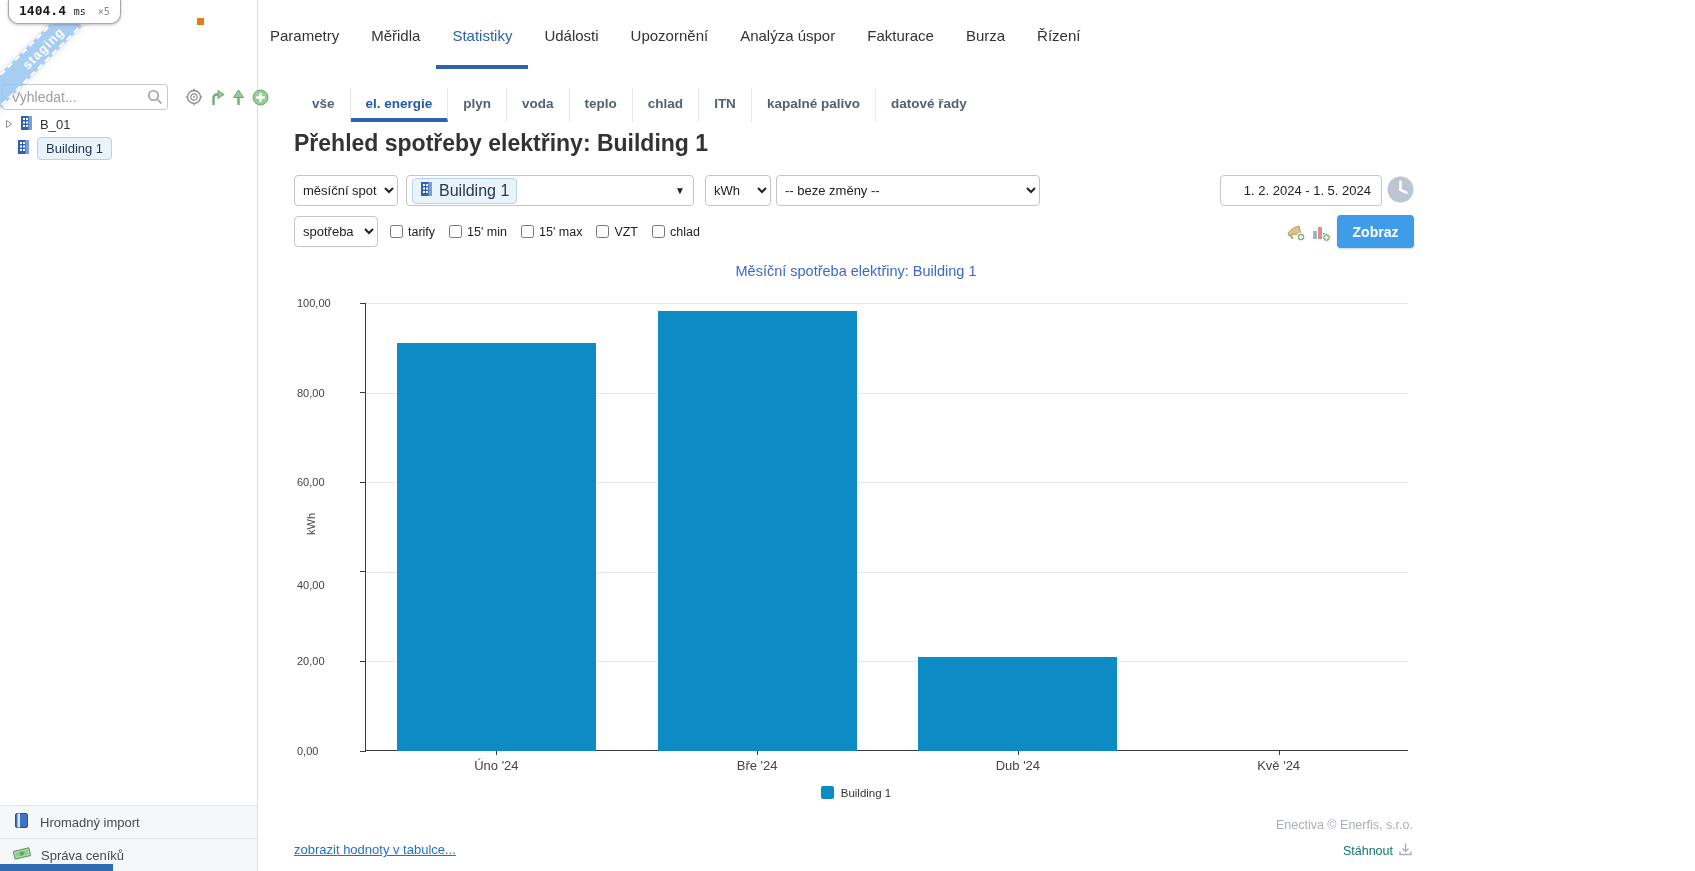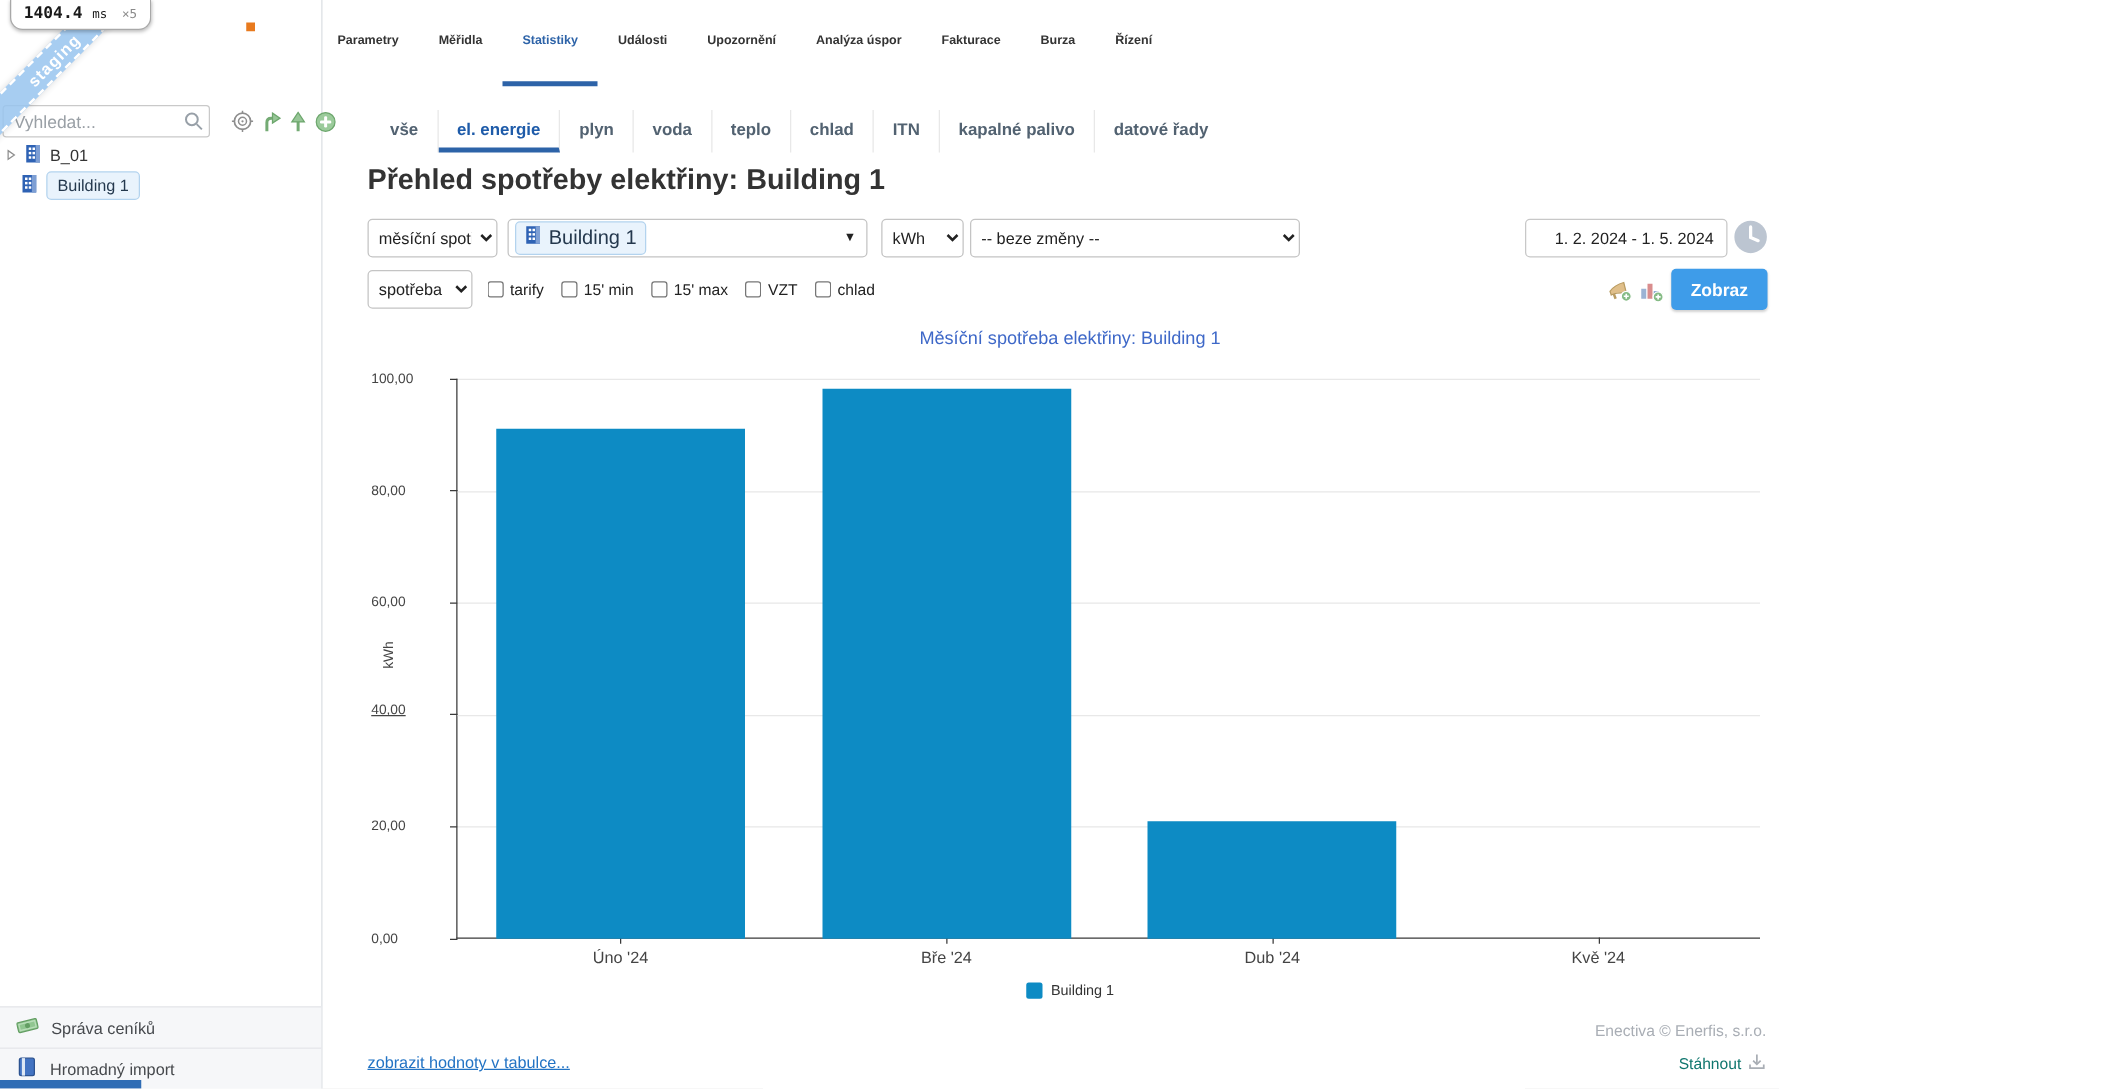--- a/index.html
+++ b/index.html
@@ -23,21 +23,21 @@
   .logo-bars{position:absolute;left:88px;top:15px;display:flex;align-items:flex-end;gap:2px;height:43px;z-index:1}
   .logo-bars i{display:block;width:4px;background:#e87a1e;border-radius:1px}
   .logo-text{position:absolute;left:112px;top:12px;z-index:1;font-size:40px;font-weight:bold;color:#2b5cab;letter-spacing:-2px}
   .logo-idot{position:absolute;left:197px;top:18px;width:7px;height:7px;background:#e87a1e;z-index:2}
   .logo-dashes{position:absolute;top:60px;display:flex;gap:2px;z-index:1}
   .logo-dashes i{display:block;width:3px;height:8px;background:#e87a1e}
   .dash-g1{left:93px}.dash-g2{left:160px}
 
   
   .nav{position:absolute;left:254px;top:20px;display:flex;z-index:2}
-  .nav-item{height:49px;padding:7px 16px 0;font-size:10px;font-weight:bold;color:#333;cursor:pointer;white-space:nowrap}
+  .nav-item{height:49px;padding:7px 16px 0;font-size:15px;font-weight:normal;color:#333;cursor:pointer;white-space:nowrap}
   .nav-item.active{color:var(--accent);border-bottom:4px solid var(--accent)}
 
   
   .sidebar{position:absolute;left:0;top:0;width:258px;height:871px;border-right:1px solid #dcdfe3;background:#fff;z-index:1}
   .search-input{position:absolute;left:2px;top:84px;width:166px;height:26px;border:1px solid #c9c9c9;border-radius:3px;
     padding:0 26px 0 8px;font-size:14px;color:#333;outline:none;font-family:"Liberation Sans",sans-serif}
   .search-input::placeholder{color:#9aa0a6}
   .search-icon{position:absolute;left:147px;top:89px;cursor:pointer}
   .side-tools{position:absolute;left:185px;top:84px;height:26px;display:flex;align-items:center;gap:7px}
   .side-tools span{cursor:pointer;display:flex}
@@ -221,38 +221,38 @@
               <rect x="6" y="10" width="2" height="2"></rect>
             </g>
           </svg>
       </span>
       <span class="chip">Building 1</span>
     </div>
 
     <div class="side-footer">
       <div class="side-footer-row">
         <span>
+          <svg width="17" height="17" viewBox="0 0 17 17">
+              <rect x="2.5" y="1.5" width="12" height="14" rx="1.5" fill="#4273c2" stroke="#2c5391"></rect>
+              <rect x="4.5" y="1.5" width="2.5" height="14" fill="#dde7f4"></rect>
+            </svg>
+        </span>
+        <span>Hromadný import</span>
+      </div>
+      <div class="side-footer-row">
+        <span>
           <svg width="18" height="17" viewBox="0 0 18 17">
               <g transform="rotate(-14 9 8.5)">
                 <rect x="1" y="4.5" width="16" height="8" rx="1" fill="#90c690" stroke="#639e63"></rect>
                 <rect x="2.5" y="6" width="13" height="5" fill="none" stroke="#b8ddb8"></rect>
                 <circle cx="9" cy="8.5" r="2" fill="#639e63"></circle>
               </g>
             </svg>
         </span>
         <span>Správa ceníků</span>
-      </div>
-      <div class="side-footer-row">
-        <span>
-          <svg width="17" height="17" viewBox="0 0 17 17">
-              <rect x="2.5" y="1.5" width="12" height="14" rx="1.5" fill="#4273c2" stroke="#2c5391"></rect>
-              <rect x="4.5" y="1.5" width="2.5" height="14" fill="#dde7f4"></rect>
-            </svg>
-        </span>
-        <span>Hromadný import</span>
       </div>
     </div>
   </aside>
   <div class="bottom-strip"></div>
 
   <div class="tabs">
     <div class="tab">vše</div>
     <div class="tab active">el. energie</div>
     <div class="tab">plyn</div>
     <div class="tab">voda</div>
@@ -350,21 +350,21 @@
     <div class="chart-title">Měsíční spotřeba elektřiny: Building 1</div>
     <div class="ylab">kWh</div>
     <div class="plot">
         <div class="ytick" style="top: 447.5px;"></div>
         <div class="ylabel" style="top: 442px;">0,00</div>
         <div class="grid" style="top: 358.4px;"></div>
         <div class="ytick" style="top: 357.9px;"></div>
         <div class="ylabel" style="top: 352.4px;">20,00</div>
         <div class="grid" style="top: 268.8px;"></div>
         <div class="ytick" style="top: 268.3px;"></div>
-        <div class="ylabel" style="top: 259px; text-decoration: underline;">40,00</div>
+        <div class="ylabel" style="top: 276px;">40,00</div>
         <div class="grid" style="top: 179.2px;"></div>
         <div class="ytick" style="top: 178.7px;"></div>
         <div class="ylabel" style="top: 173.2px;">60,00</div>
         <div class="grid" style="top: 89.6px;"></div>
         <div class="ytick" style="top: 89.1px;"></div>
         <div class="ylabel" style="top: 83.6px;">80,00</div>
         <div class="grid" style="top: 0px;"></div>
         <div class="ytick" style="top: -0.5px;"></div>
         <div class="ylabel" style="top: -6px;">100,00</div>
         <div class="xtick" style="left: 130.375px;"></div>

